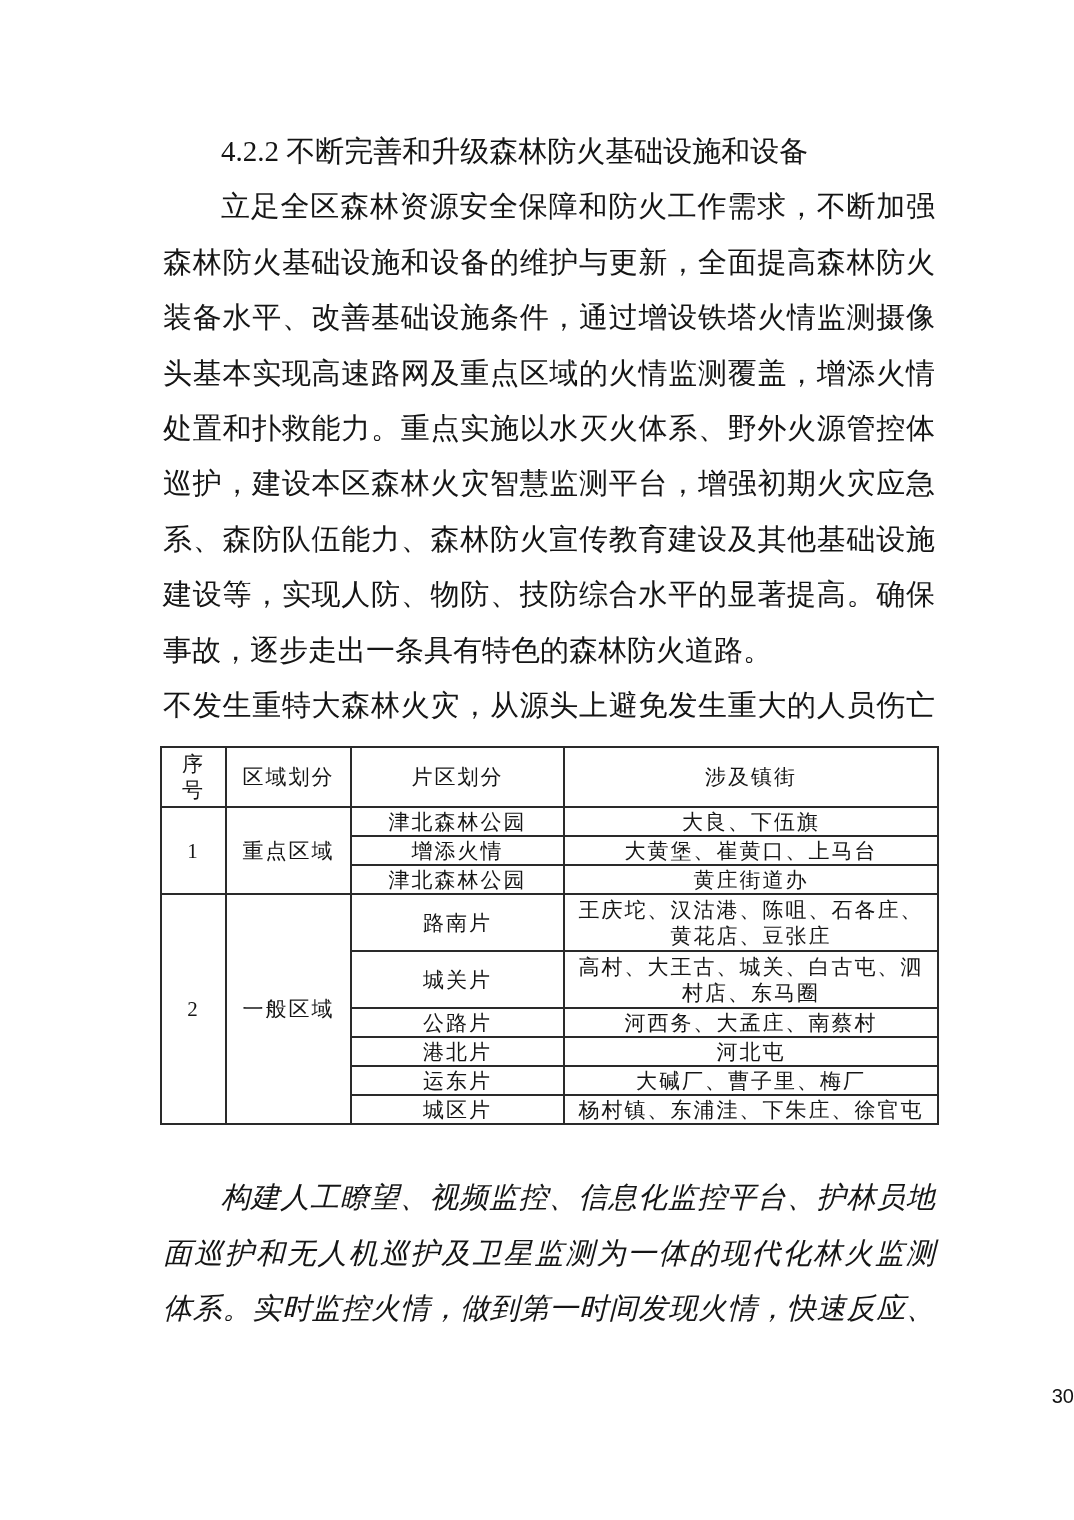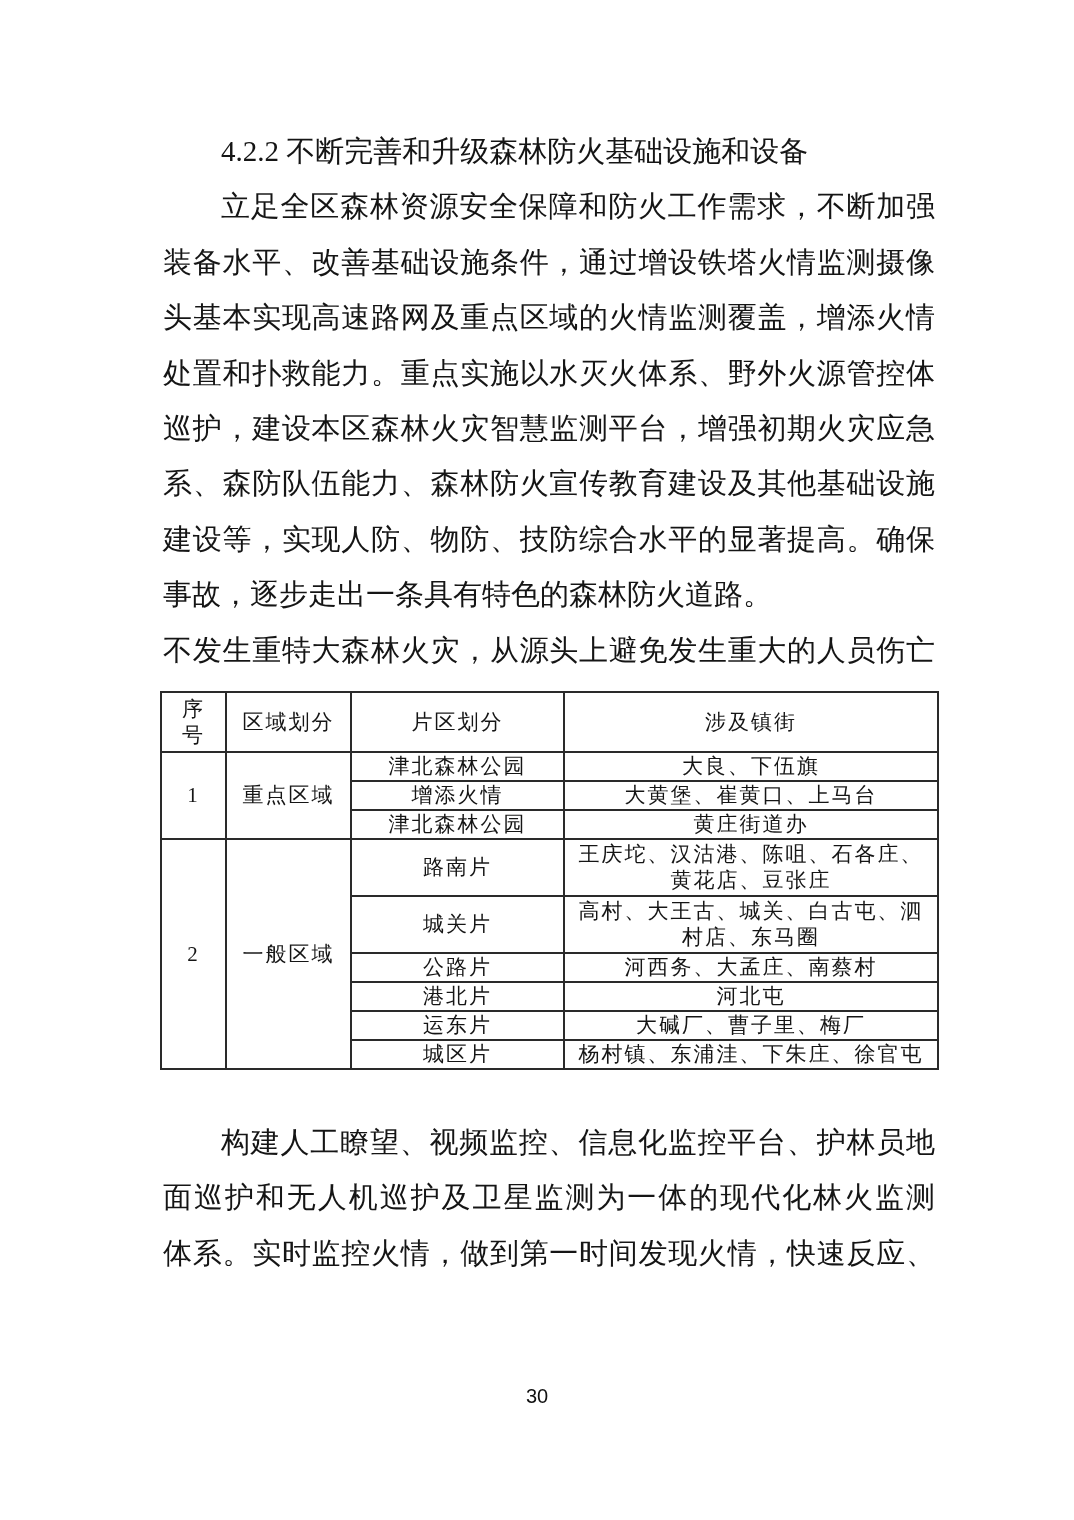--- a/index.html
+++ b/index.html
@@ -56,42 +56,43 @@
   }
   col.c-no    { width: 65px; }
   col.c-region{ width: 125px; }
   col.c-area  { width: 213px; }
   col.c-towns { width: 374px; }
   tr.hdr    { height: 60px; }
   tr.single { height: 29px; }
   tr.double { height: 57px; }
   th.wrap2  { white-space: pre-line; line-height: 25px; }
 
-  .para2 { margin-top: 45px; }
+  .para2 { margin-top: 45px; font-style: italic; }
 
   .page-num {
     position: absolute;
     left: 0;
     top: 1385px;
     width: 1074px;
-    text-align: center;
+    text-align: right;
     font-family: "Liberation Sans", "DejaVu Sans", sans-serif;
     font-size: 20px;
     color: #111;
   }
 </style>
 </head>
 <body>
 
 <div class="doc">
 
   <div class="line short indent">4.2.2 不断完善和升级森林防火基础设施和设备</div>
 
   <div>
     <div class="line indent">立足全区森林资源安全保障和防火工作需求，不断加强</div>
+    <div class="line">森林防火基础设施和设备的维护与更新，全面提高森林防火</div>
     <div class="line">装备水平、改善基础设施条件，通过增设铁塔火情监测摄像</div>
     <div class="line">头基本实现高速路网及重点区域的火情监测覆盖，增添火情</div>
     <div class="line">处置和扑救能力。重点实施以水灭火体系、野外火源管控体</div>
     <div class="line">巡护，建设本区森林火灾智慧监测平台，增强初期火灾应急</div>
     <div class="line">系、森防队伍能力、森林防火宣传教育建设及其他基础设施</div>
     <div class="line">建设等，实现人防、物防、技防综合水平的显著提高。确保</div>
     <div class="line short">事故，逐步走出一条具有特色的森林防火道路。</div>
     <div class="line">不发生重特大森林火灾，从源头上避免发生重大的人员伤亡</div>
   </div>
 

